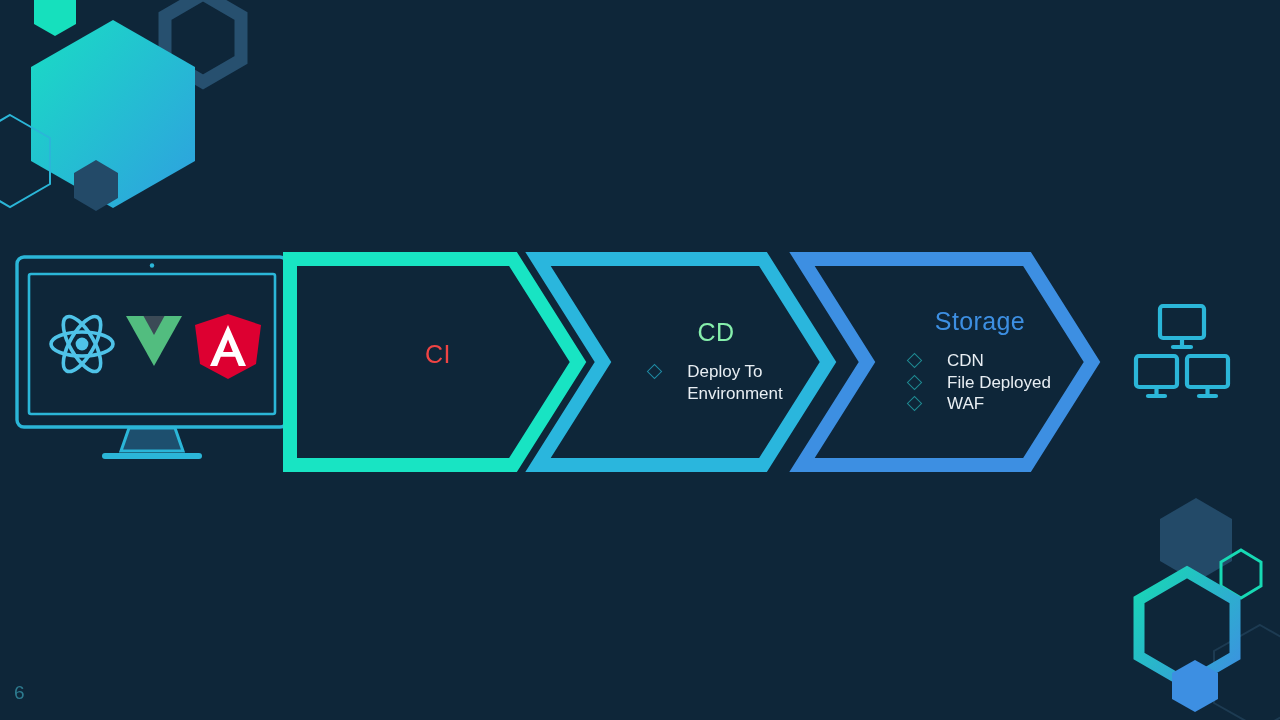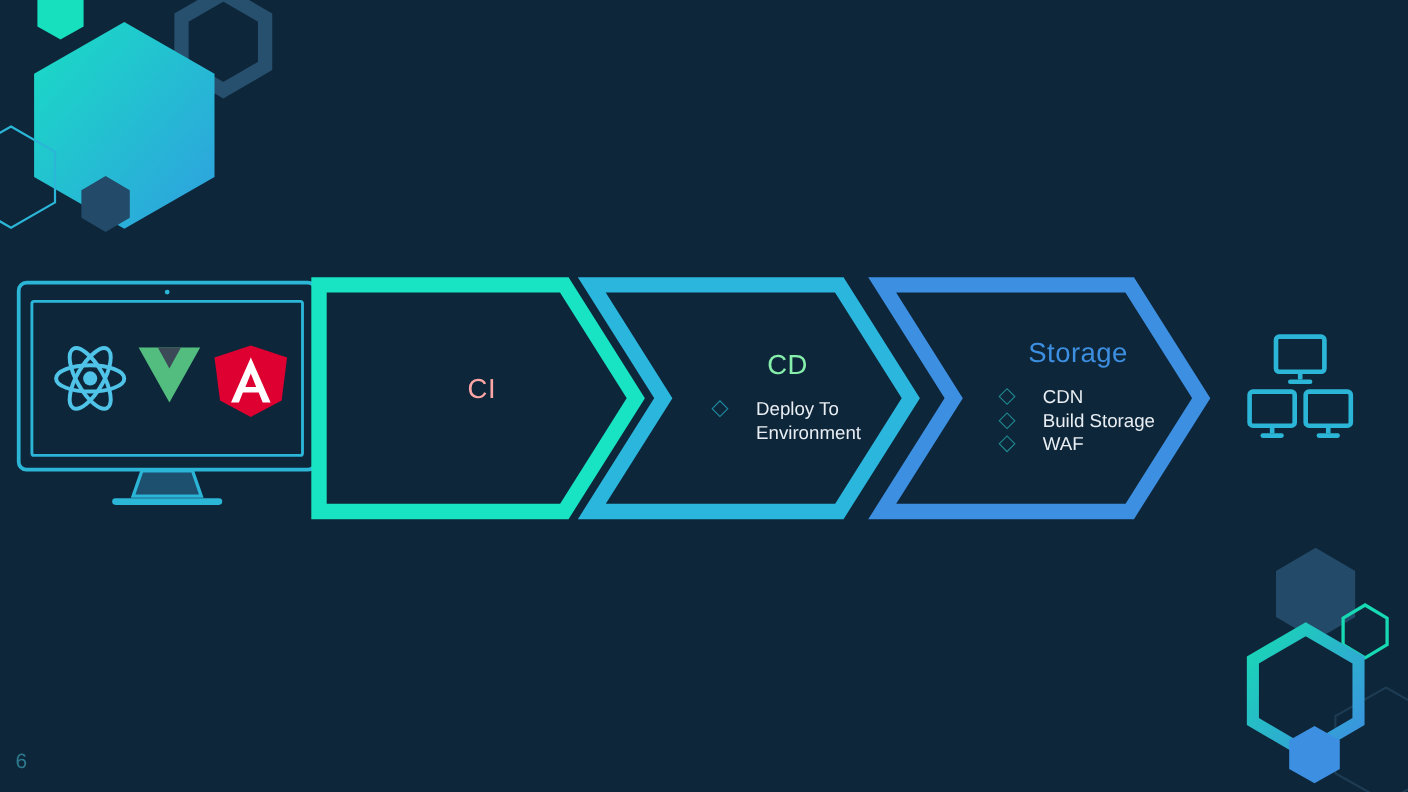--- a/index.html
+++ b/index.html
@@ -63,21 +63,21 @@
   .item-text { white-space:pre-line; }
 
   
   #stage-ci        { left:0px;   width:300px; }
   #stage-ci   .stage-body  { left:24px; width:252px; }
   #stage-cd        { left:248px; width:310px; }
   #stage-cd   .stage-body  { left:70px; width:230px; }
   #stage-deployed  { left:512px; width:303px; }
   #stage-deployed .stage-body { left:74px; width:222px; }
 
-  #stage-ci       .stage-title { color:#fca5a5;margin-left:10px; }
+  #stage-ci       .stage-title { color:#ef4444;margin-left:10px; }
   #stage-cd       .stage-title { color:#86efac; }
   #stage-deployed .stage-title { color:#3d8fe2; }
 
   #stage-ci       .diamond { border-color:#1d8398; }
   #stage-cd       .diamond { border-color:#1f8aa3; }
   #stage-deployed .diamond { border-color:#1f8a92; }
 
   
   #cluster-screens { position:absolute; left:1134px; top:304px; width:96px; height:100px; }
 
@@ -185,21 +185,21 @@
           <div class="stage-item">
             <span class="bullet-col">
               <span class="diamond"></span>
             </span>
             <span class="item-text">CDN</span>
           </div>
           <div class="stage-item">
             <span class="bullet-col">
               <span class="diamond"></span>
             </span>
-            <span class="item-text">Build Storage</span>
+            <span class="item-text">File Deployed</span>
           </div>
           <div class="stage-item">
             <span class="bullet-col">
               <span class="diamond"></span>
             </span>
             <span class="item-text">WAF</span>
           </div>
         </div>
       </div>
     </div>

